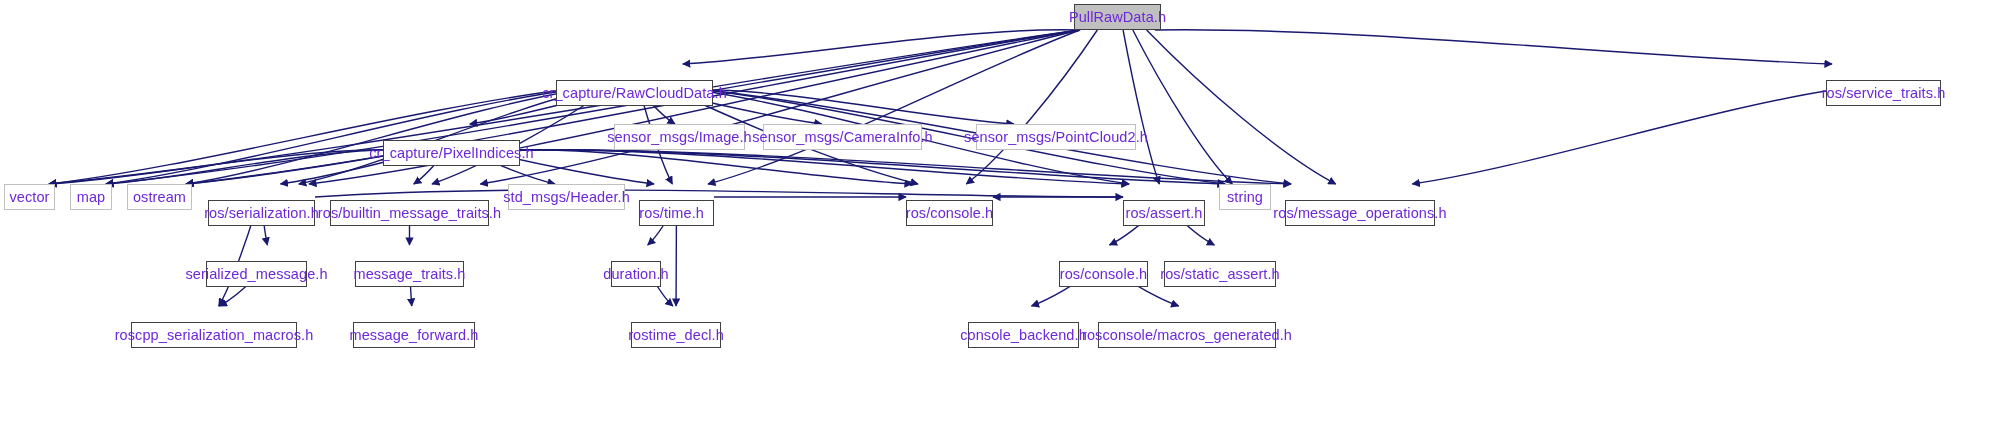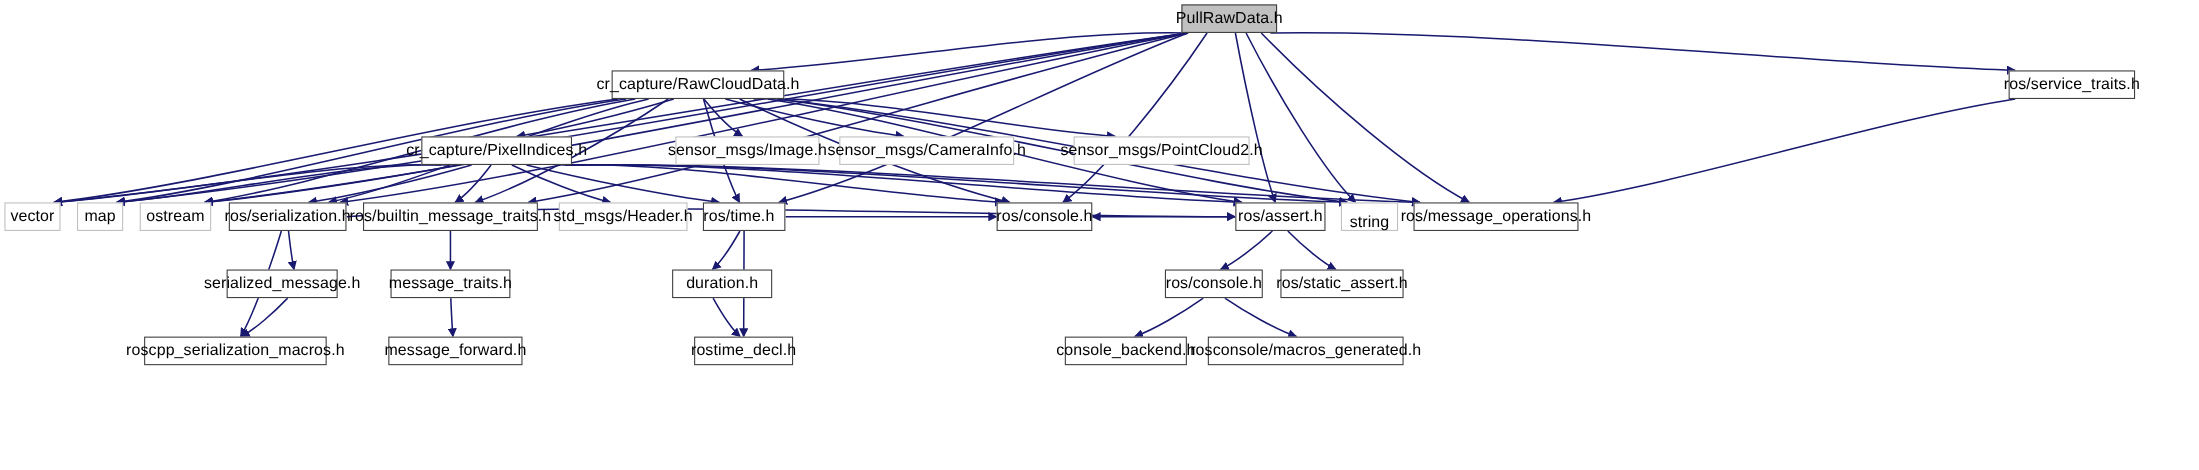--- a/index.html
+++ b/index.html
@@ -27,27 +27,28 @@
     position: absolute;
     box-sizing: border-box;
     display: flex;
     align-items: center;
     justify-content: center;
     height: 26px;
     background: #ffffff;
     border: 1px solid #c0c0c0;
     font-size: 14.5px;
     line-height: 1;
-    color: #000000;
+    color: #6d28d9;
     white-space: nowrap;
     letter-spacing: 0.1px;
     z-index: 5;
   }
   .node.strong {
     border: 1.6px solid #404040;
+    margin-top: 16px;
   }
   .node.root {
     background: #c0c0c0;
     border: 1.6px solid #404040;
   }
   .node span {
     display: block;
     padding: 0 9px;
   }
 </style>
@@ -161,33 +162,33 @@
       </div>
       <div class="node strong" style="left: 639px; top: 184px; width: 75px; justify-content: flex-end;">
         <span>ros/time.h</span>
       </div>
       <div class="node strong" style="left: 906px; top: 184px; width: 87px;">
         <span>ros/console.h</span>
       </div>
       <div class="node strong" style="left: 1123px; top: 184px; width: 82px; text-align: right;">
         <span>ros/assert.h</span>
       </div>
-      <div class="node weak" style="left: 1219px; top: 184px; width: 52px; align-items: flex-end;">
+      <div class="node weak" style="left: 1219px; top: 184px; width: 52px;">
         <span>string</span>
       </div>
       <div class="node strong" style="left: 1285px; top: 184px; width: 150px;">
         <span>ros/message_operations.h</span>
       </div>
       <div class="node strong" style="left: 206px; top: 245px; width: 101px;">
         <span>serialized_message.h</span>
       </div>
       <div class="node strong" style="left: 355px; top: 245px; width: 109px;">
         <span>message_traits.h</span>
       </div>
-      <div class="node strong" style="left: 611px; top: 245px; width: 91px;">
+      <div class="node strong" style="left: 611px; top: 245px; width: 50px;">
         <span>duration.h</span>
       </div>
       <div class="node strong" style="left: 1059px; top: 245px; width: 89px;">
         <span>ros/console.h</span>
       </div>
       <div class="node strong" style="left: 1164px; top: 245px; width: 112px; align-items: center;">
         <span>ros/static_assert.h</span>
       </div>
       <div class="node strong" style="left: 131px; top: 306px; width: 166px;">
         <span>roscpp_serialization_macros.h</span>

